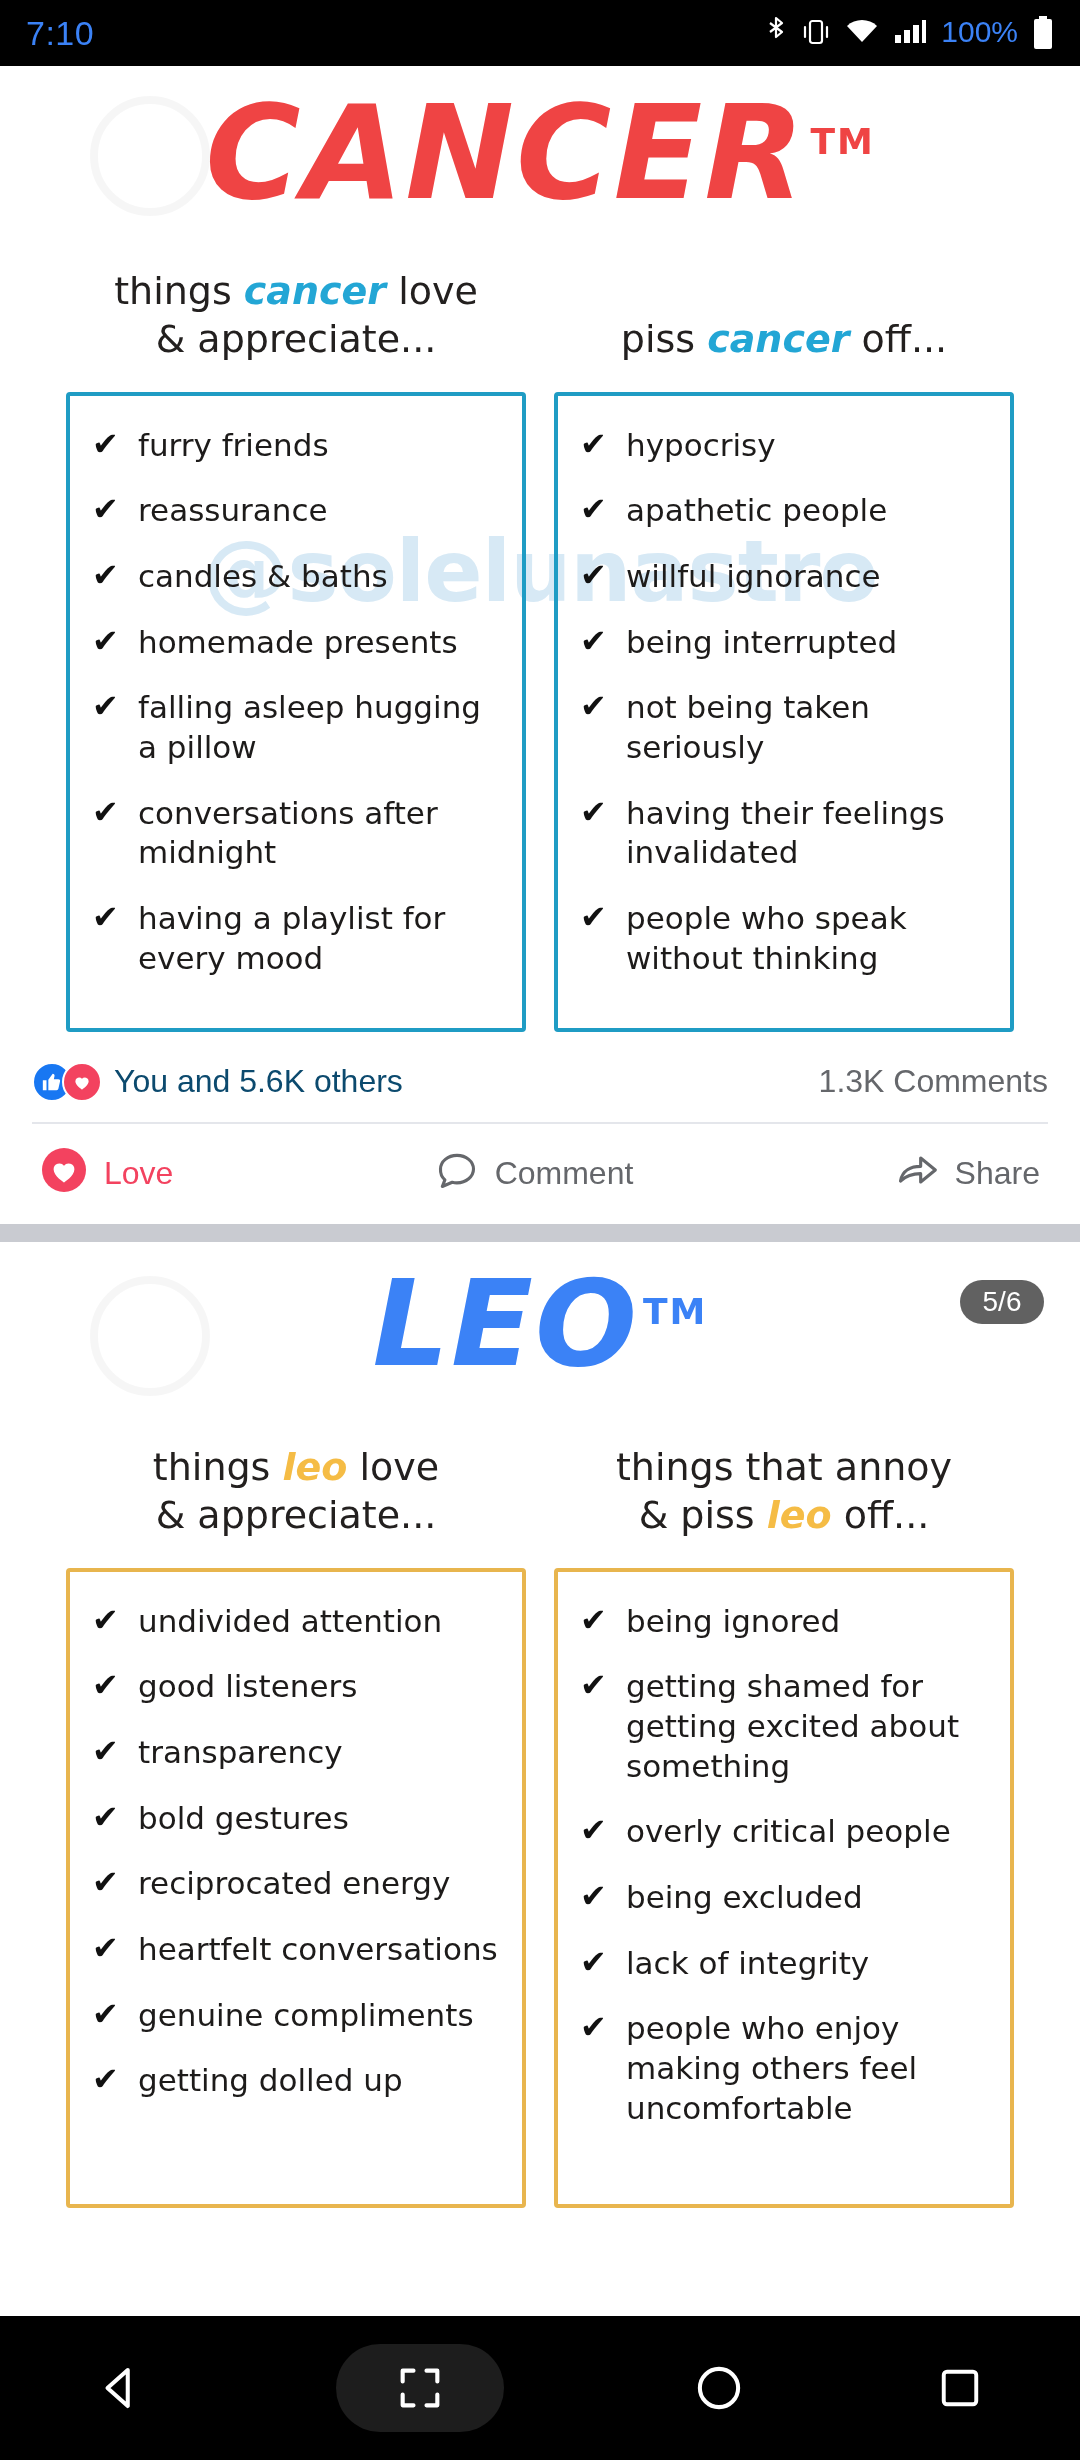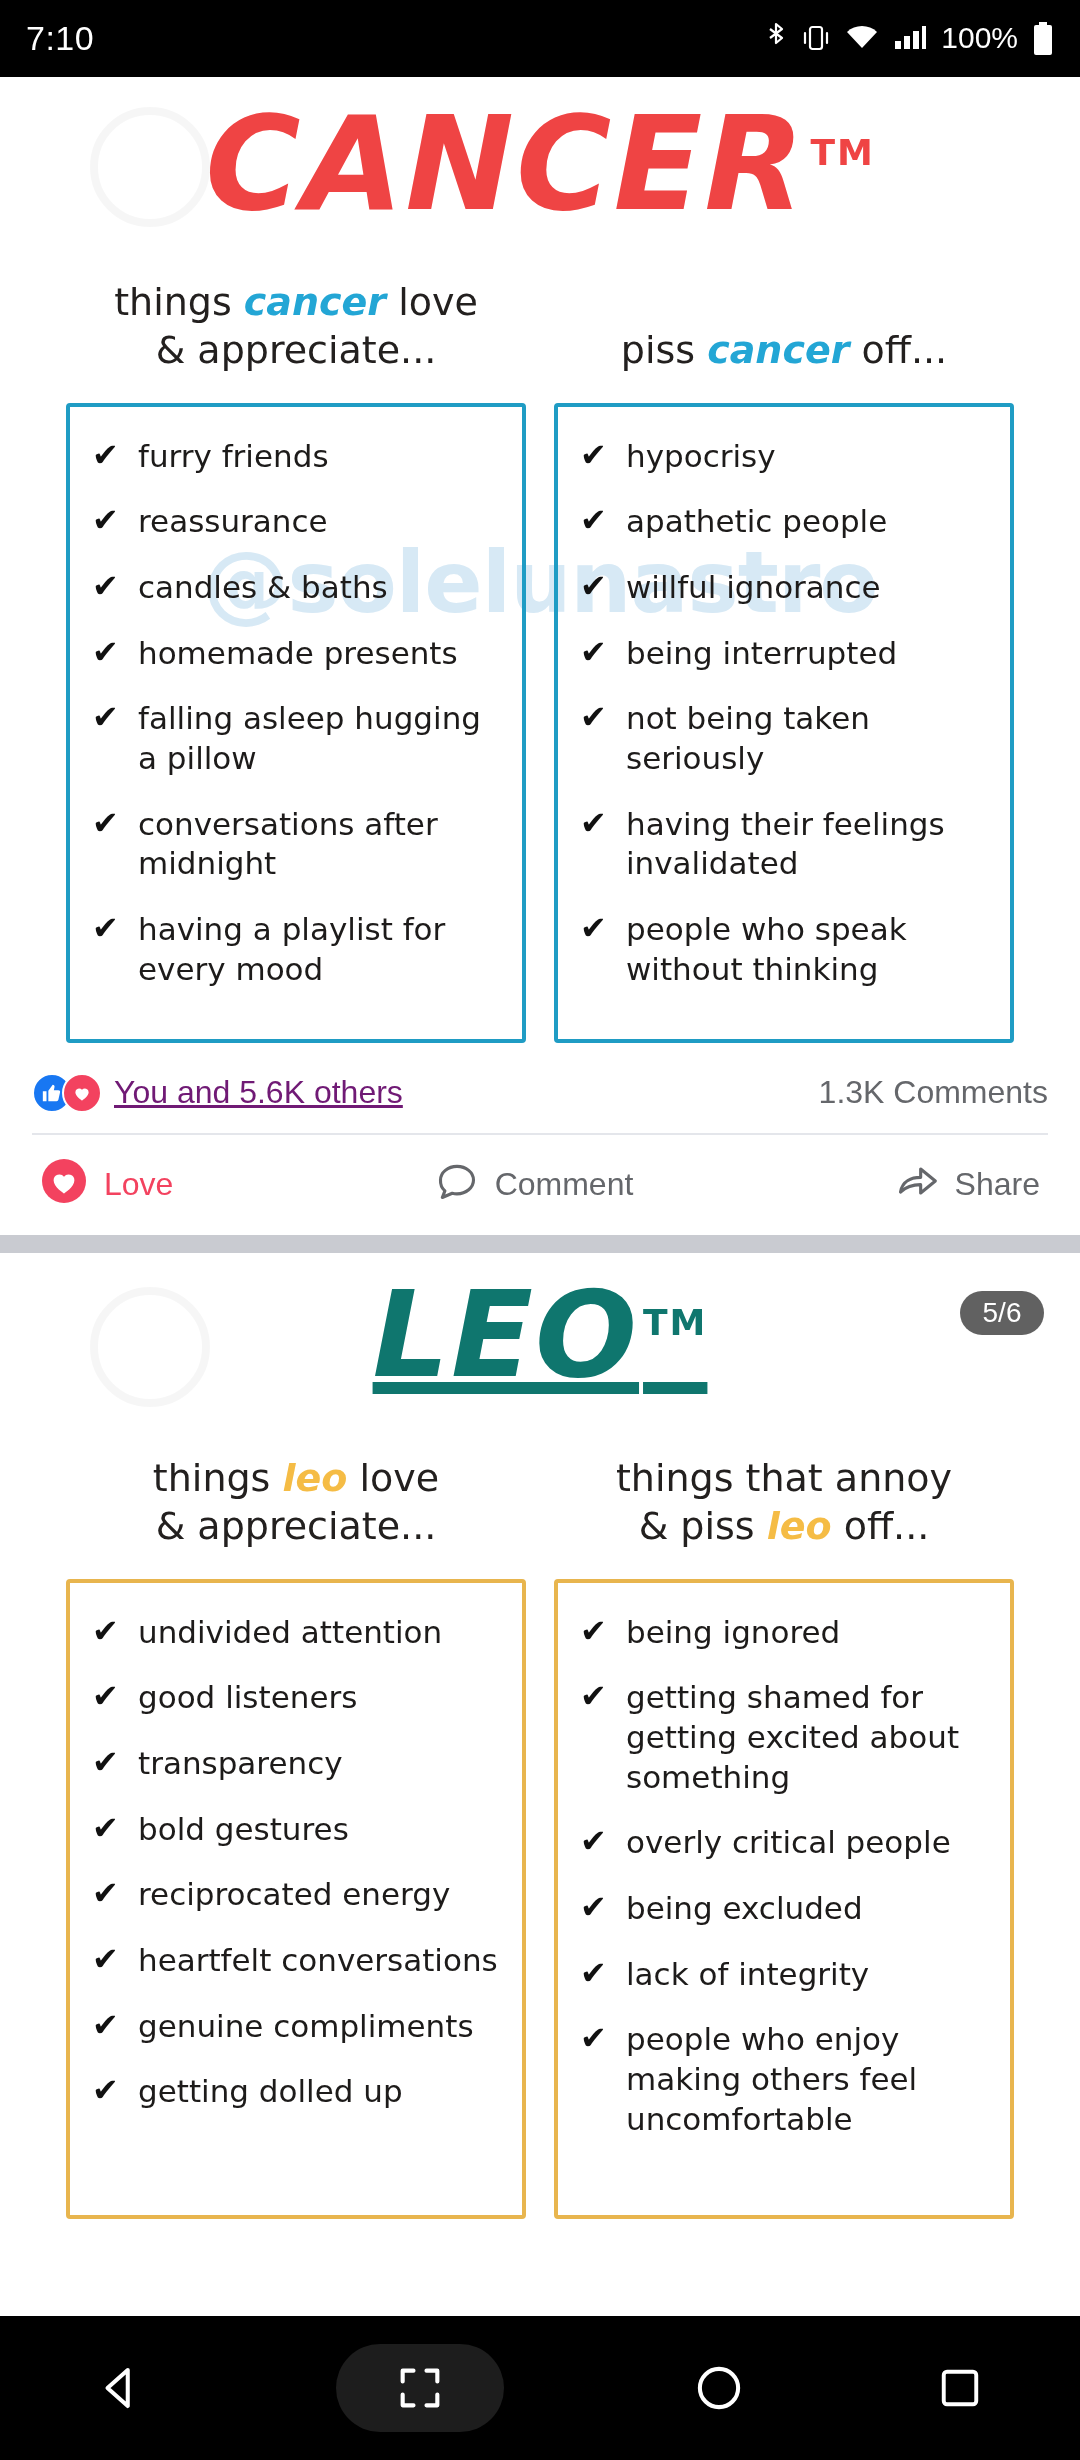--- a/index.html
+++ b/index.html
@@ -6,21 +6,21 @@
   html, body {
     width: 1080px; height: 2460px;
     background: #ffffff;
     font-family: "Liberation Sans", sans-serif;
     overflow: hidden;
   }
   .phone { position: relative; width: 1080px; height: 2460px; background:#fff; }
 
   
   .statusbar {
-    height: 77px; background:#000; color:#ffffff;
+    height: 66px; background:#000; color:#3b82f6;
     display:flex; align-items:center; justify-content:space-between;
     padding: 0 26px;
   }
   .statusbar .clock { font-size: 34px; letter-spacing:.5px; }
   .statusbar .right { display:flex; gap:14px; }
   .statusbar .right svg { display:block; }
   .statusbar .battery-pct { font-size:30px; }
 
   
   .content { position:relative; width:1080px; height: 2250px; background:#fff; overflow:hidden; }
@@ -51,21 +51,21 @@
 
   
   .title-row { position:relative; text-align:center; padding-top: 22px; height: 190px; }
   .big-title {
     font-family:"DejaVu Sans", sans-serif;
     font-weight: 800; font-style: italic;
     font-size: 130px; letter-spacing: 2px; line-height: 1;
     display:inline-block;
   }
   .big-title.cancer { color:#ef4444; }
-  .big-title.leo { color:#0f766e; font-size: 120px; text-decoration: underline; }
+  .big-title.leo { color:#3b82f6; font-size: 120px; }
   .tm {
     font-size: 36px; vertical-align: super; font-weight:700; font-style:normal;
     margin-left: 4px;
   }
 
   
   .headings {
     display:flex; justify-content:center; gap: 28px;
     padding: 0 40px; margin-top: 12px;
   }
@@ -103,21 +103,21 @@
   }
   .reactions .left { display:flex; align-items:center; gap:12px; }
   .react-icons { display:flex; align-items:center; }
   .react-circle {
     width:40px; height:40px; border-radius:50%;
     display:flex; align-items:center; justify-content:center;
     border: 2px solid #fff;
   }
   .react-like { background:#1877f2; }
   .react-love { background:#f3425f; margin-left:-10px; }
-  .react-text { font-size: 32px; color:#701a75;text-decoration:underline; }
+  .react-text { font-size: 32px; color:#0c4a6e; }
   .comments-count { font-size: 32px; color:#65676b; }
   .divider { height:2px; background:#e4e6eb; margin: 0 6px; }
   .actions { display:flex; align-items:center; justify-content:space-between; padding: 22px 14px 22px 14px; }
   .action { display:flex; align-items:center; gap:16px; font-size:32px; }
   .action.love { color:#f3425f; }
   .action.plain { color:#65676b; }
   .gap-sep { height: 18px; background:#c9cbd1; }
 
   
   .counter {

